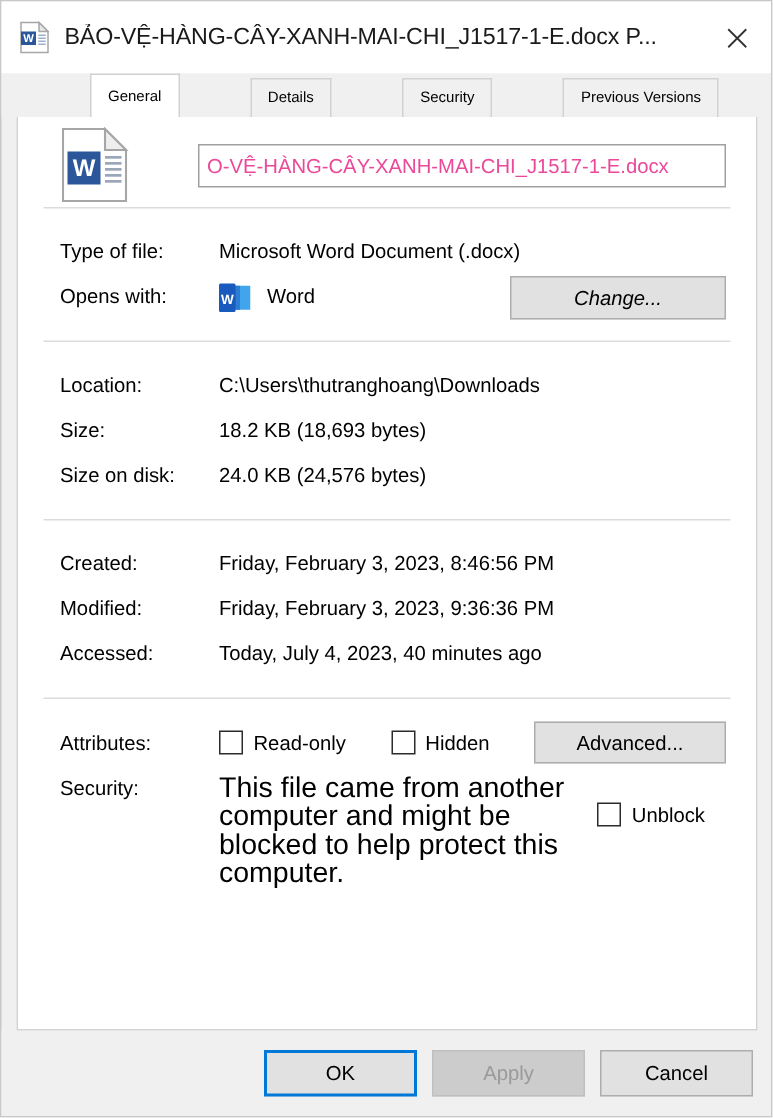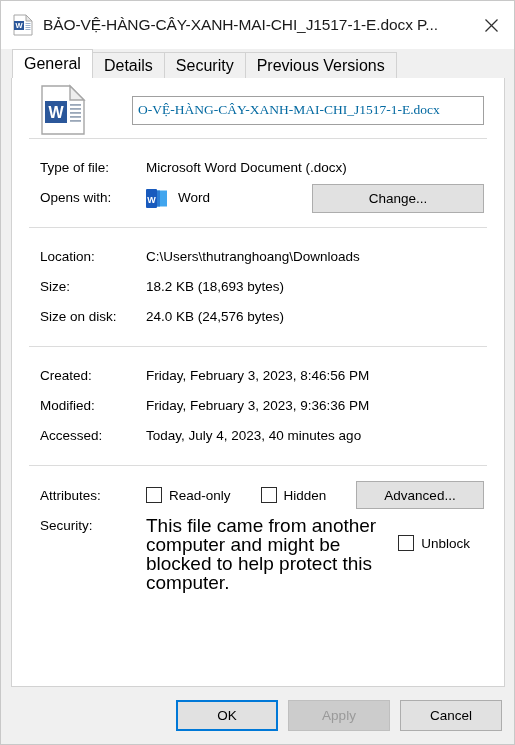--- a/index.html
+++ b/index.html
@@ -75,28 +75,29 @@
     background: #f0f0f0;
     position: relative;
     z-index: 2;
   }
 
   .tab {
     height: 26px;
     padding: 0 11px;
     display: flex;
     align-items: center;
-    font-size: 16px;
+    font-size: 10px;
     color: #000;
     background: #f0f0f0;
     border: 1px solid #d2d2d2;
     border-bottom: none;
     margin-right: -1px;
     cursor: default;
     white-space: nowrap;
+    margin-left: 48px;
   }
 
   .tab.active {
     background: #ffffff;
     height: 29px;
     border-color: #d2d2d2;
     position: relative;
     z-index: 3;
   }
 
@@ -138,24 +139,23 @@
     margin-left: 46px;
     flex: 1 1 auto;
     height: 29px;
     border: 1px solid #a0a0a0;
     background: #ffffff;
     display: flex;
     align-items: center;
     padding: 0 5px;
     overflow: hidden;
     font-size: 13.5px;
-    color: #0369a1;
+    color: #ec4899;
     white-space: nowrap;
     margin-right: 4px;
-    font-family: Liberation Serif, serif;
   }
 
   .row {
     display: flex;
     align-items: flex-start;
     min-height: 30px;
     padding-left: 12px;
   }
 
   .row .lbl {
@@ -196,25 +196,26 @@
     font-size: 13.5px;
     color: #000;
     background: #e1e1e1;
     border: 1px solid #adadad;
     cursor: default;
     text-align: center;
     white-space: nowrap;
   }
 
   .btn-change {
-    width: 172px;
+    width: 144px;
     height: 29px;
     margin-left: auto;
     margin-right: 4px;
     align-self: center;
+    font-style: italic;
   }
 
   .btn-advanced {
     width: 128px;
     height: 28px;
     margin-left: auto;
     margin-right: 4px;
   }
 
   

